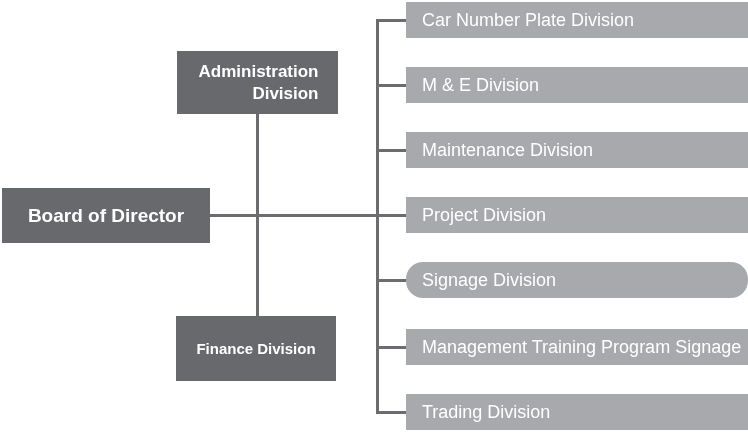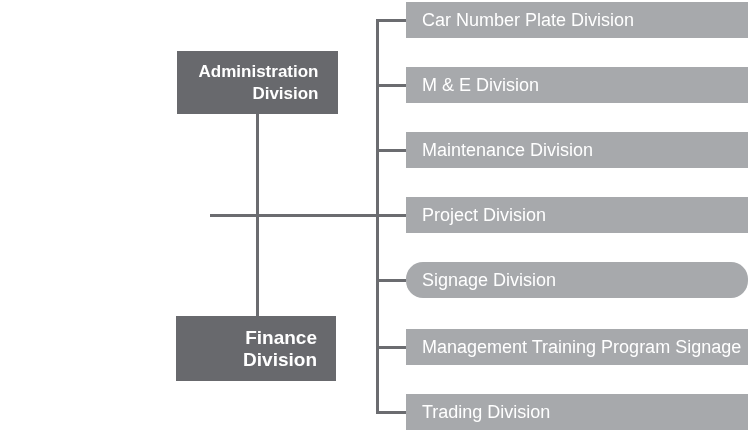--- a/index.html
+++ b/index.html
@@ -41,21 +41,21 @@
     width: 161px;
     height: 63px;
     font-size: 17px;
     line-height: 22px;
   }
   .finance {
     left: 176px;
     top: 316px;
     width: 160px;
     height: 65px;
-    font-size: 19px;
+    font-size: 15px;
     line-height: 22px;
   }
   .two-line {
     display: inline-block;
     max-width: 122px;
   }
   .division {
     left: 406px;
     width: 342px;
     height: 36px;
@@ -96,20 +96,23 @@
 </style>
 </head>
 <body>
 
 <div class="canvas" style="--c-dark: #68696d; --c-light: #a7a9ac; --c-line: #6b6c70; --c-text: #ffffff; --c-bg: #ffffff;">
 
   <div class="line line-main"></div>
   <div class="line line-vert-mid"></div>
   <div class="line line-trunk"></div>
 
+  <div class="box dark board">
+    <span>Board of Director</span>
+  </div>
 
   <div class="box dark admin">
     <span class="two-line">Administration Division</span>
   </div>
 
   <div class="box dark finance">
     <span class="two-line">Finance Division</span>
   </div>
 
   <div id="divisions">

